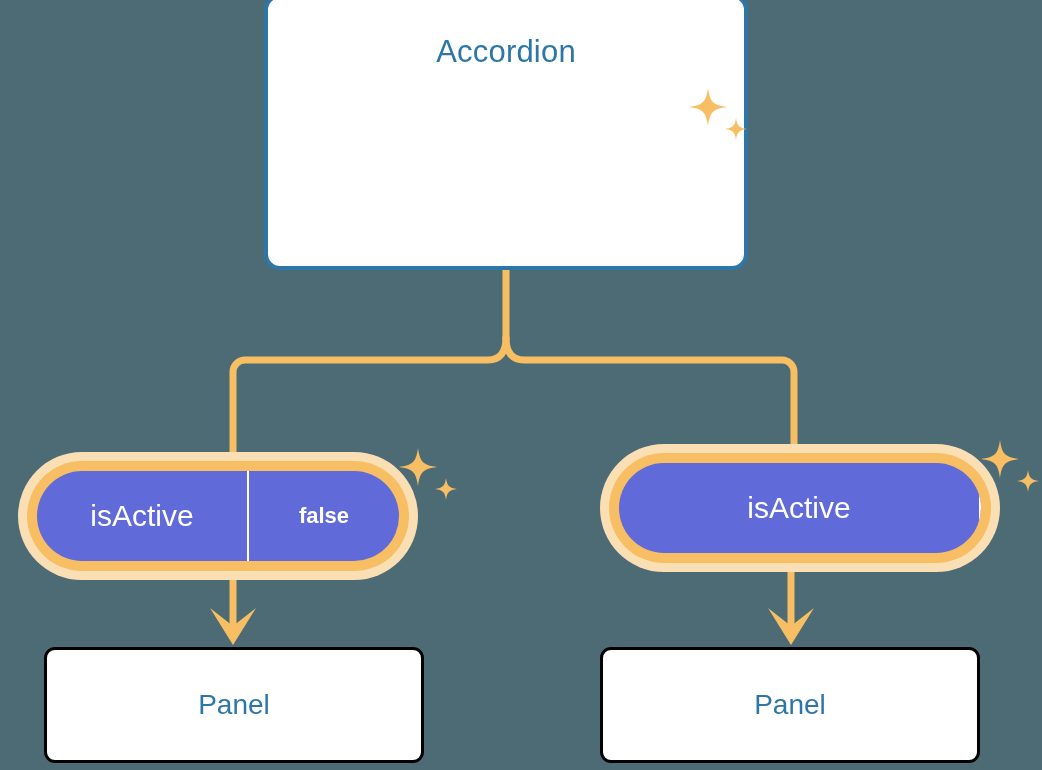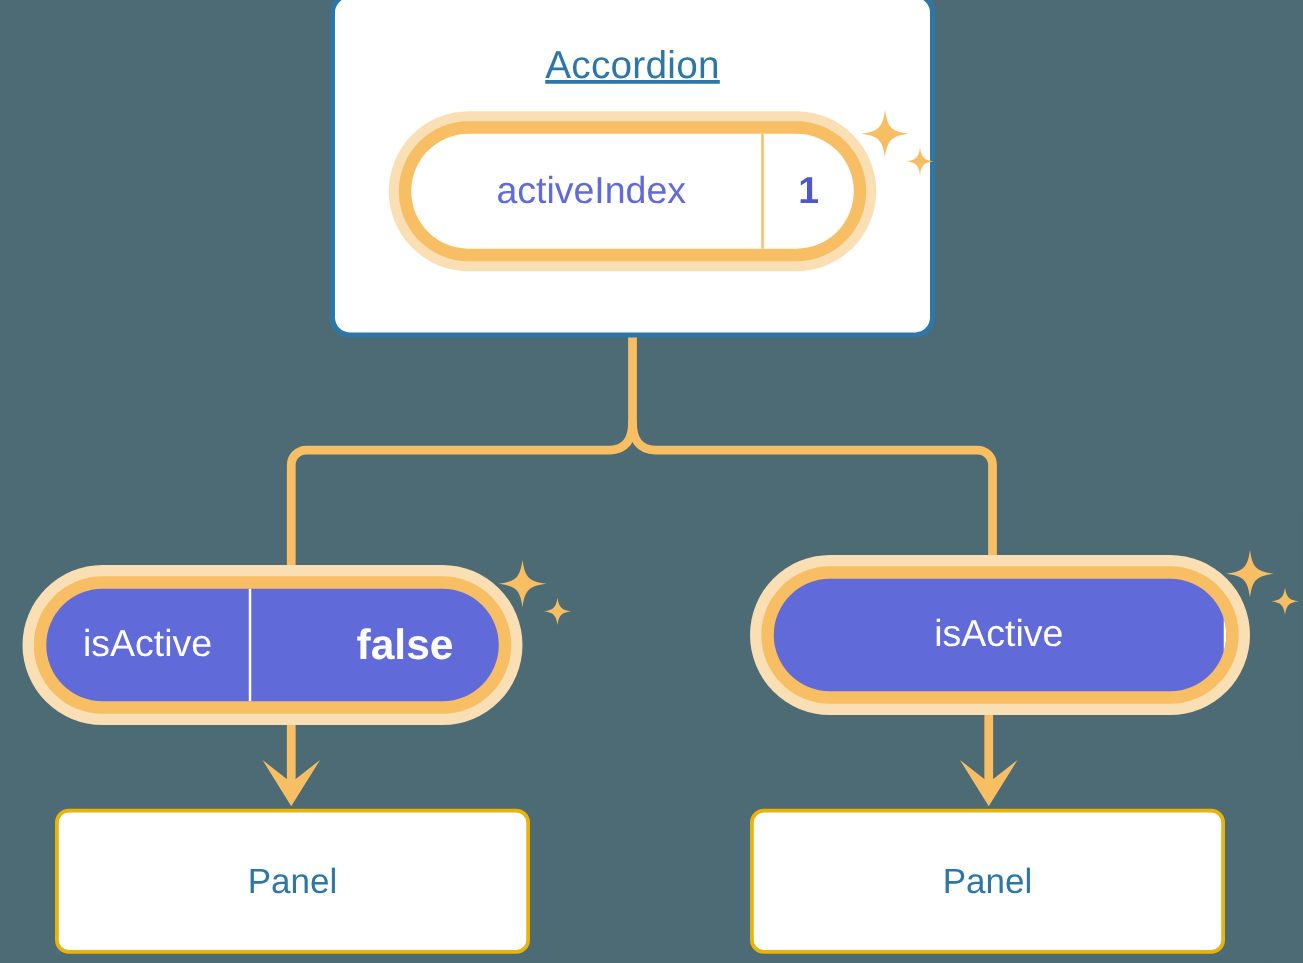--- a/index.html
+++ b/index.html
@@ -47,21 +47,20 @@
     display: flex;
     flex-direction: column;
     align-items: center;
   }
   #accordion-title {
     margin-top: 38px;
     color: #2d77a8;
     font-size: 31px;
     letter-spacing: 0.2px;
     line-height: 1;
-    text-decoration: underline;
   }
 
   
   .pill-wrap {
     position: relative;
     display: inline-block;
   }
   .pill-glow {
     position: absolute;
     left: 0; top: 0; right: 0; bottom: 0;
@@ -131,33 +130,32 @@
     font-size: 30px;
     padding: 12px 10px;
   }
   .state-pill .cell-div {
     flex: 0 0 2px;
     background: #ffffff;
   }
   .state-pill .cell-val {
     flex: 0 0 150px;
     color: #ffffff;
-    font-size: 34px;
+    font-size: 22px;
     font-weight: bold;
-    padding-left: 48px;
   }
   #pill-false { left: 18px; top: 452px; }
   #pill-true  { left: 600px; top: 444px; }
 
   
   .panel-box {
     position: absolute;
     box-sizing: border-box;
     background: #ffffff;
-    border: 3px solid #eab308;
+    border: 3px solid #000000;
     border-radius: 11px;
     z-index: 3;
     display: flex;
     align-items: center;
     justify-content: center;
     width: 380px; height: 116px;
   }
   .panel-label {
     color: #2d77a8;
     font-size: 28px;
@@ -198,29 +196,20 @@
   </svg>
 
   <svg class="sparkles" style="left:978px; top:436px; width:66px; height:66px;" viewBox="0 0 66 66">
     <path d="M22 4 C24 18 27 21 41 23 C27 25 24 28 22 42 C20 28 17 25 3 23 C17 21 20 18 22 4 Z" fill="#f8be63"></path>
     <path d="M50 34 C51.2 42 53 43.8 61 45 C53 46.2 51.2 48 50 56 C48.8 48 47 46.2 39 45 C47 43.8 48.8 42 50 34 Z" fill="#f8be63"></path>
   </svg>
 
   <div id="accordion-card">
     <div id="accordion-title">Accordion</div>
 
-    <div class="pill-wrap" id="activeindex-pill">
-      <div class="pill-glow"></div>
-      <div class="pill-ring"></div>
-      <div class="pill-body">
-        <div class="pill-cell cell-key">activeIndex</div>
-        <div class="cell-div"></div>
-        <div class="pill-cell cell-val">1</div>
-      </div>
-    </div>
   </div>
 
   <div class="pill-wrap state-pill" id="pill-false">
     <div class="pill-glow"></div>
     <div class="pill-ring"></div>
     <div class="pill-body">
       <div class="pill-cell cell-key">isActive</div>
       <div class="cell-div"></div>
       <div class="pill-cell cell-val">false</div>
     </div>

